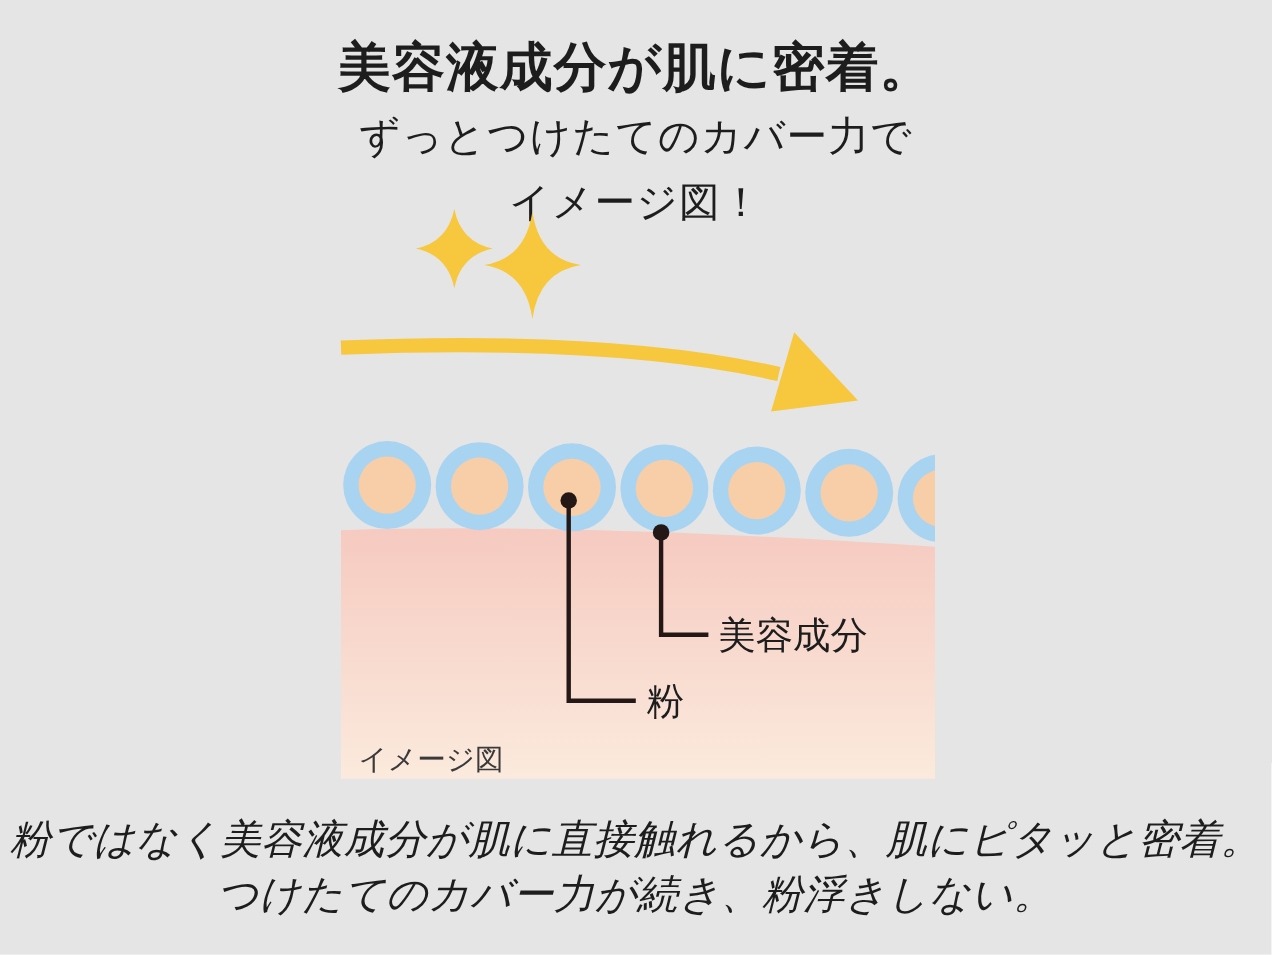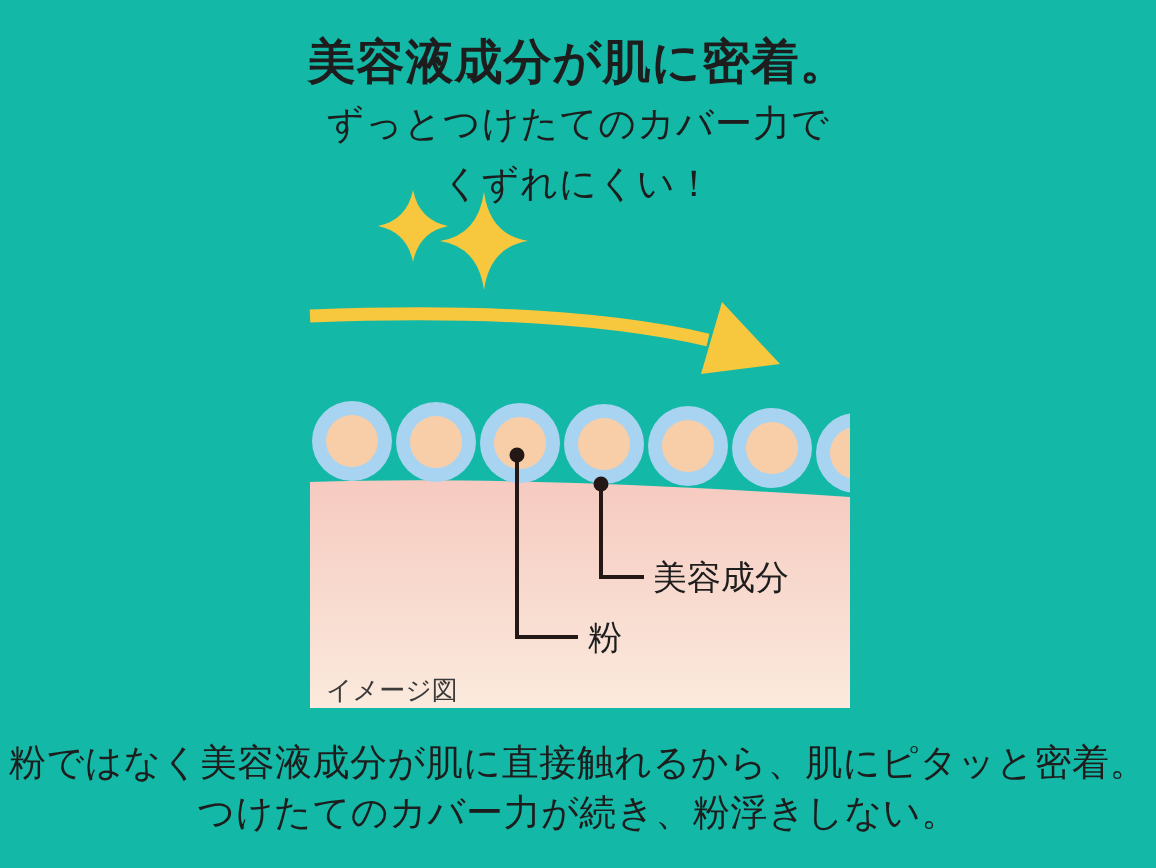--- a/index.html
+++ b/index.html
@@ -1,51 +1,51 @@
 <!DOCTYPE html>
 <html style="--accent-yellow: #F7C73E; --ring-blue: #A8D4F2; --particle-peach: #F8CEA8; --skin-top: #F6CAC0; --skin-bottom: #FBEADD; --line-black: #231815; --text-black: #1D1D1D;"><head>
 <meta charset="utf-8">
 <style>
   :root{
     --accent-yellow:#F7C73E; --ring-blue:#A8D4F2; --particle-peach:#F8CEA8;
     --skin-top:#F6CAC0; --skin-bottom:#FBEADD; --line-black:#231815; --text-black:#1D1D1D;
   }
   html,body{margin:0;padding:0;background:#ffffff;}
-  .page{position:relative;width:1156px;height:868px;background:#14b8a6;overflow:hidden;
+  .page{position:relative;width:1156px;height:868px;background:#e5e5e5;overflow:hidden;
         font-family:"Liberation Sans","DejaVu Sans",sans-serif;color:var(--text-black);}
   .headline{position:absolute;top:36px;left:0;width:100%;text-align:center;}
   .headline h1{margin:0 0 7px 0;font-size:48px;line-height:52px;font-weight:800;letter-spacing:1px;}
   .headline .sub{margin:12px;font-size:37px;line-height:48px;font-weight:500;letter-spacing:1px;}
   .figure-svg{position:absolute;left:0;top:0;width:1156px;height:868px;}
   .spark{fill:var(--accent-yellow);}
   .arrow-shaft{stroke:var(--accent-yellow);stroke-width:13;fill:none;}
   .arrow-head{fill:var(--accent-yellow);}
   .skin{fill:url(#skinGrad);}
   .stop-top{stop-color:var(--skin-top);}
   .stop-bottom{stop-color:var(--skin-bottom);}
   .ring{fill:var(--ring-blue);}
   .core{fill:var(--particle-peach);}
   .leader{stroke:var(--line-black);stroke-width:4;fill:none;}
   .dot{fill:var(--line-black);}
   .svg-label{font-family:"Liberation Sans","DejaVu Sans",sans-serif;font-size:34px;
              font-weight:500;fill:var(--text-black);}
   .svg-caption{font-family:"Liberation Sans","DejaVu Sans",sans-serif;font-size:26px;
                font-weight:400;fill:#3a3a3a;}
-  .footer{position:absolute;top:738px;left:0;width:100%;text-align:center;}
+  .footer{position:absolute;top:738px;left:0;width:100%;text-align:center;font-style:italic;}
   .footer p{margin:0;font-size:37px;line-height:50px;font-weight:500;letter-spacing:0.5px;}
 </style>
 </head>
 <body>
 
 <div class="page">
 
   <div class="headline">
     <h1>美容液成分が肌に密着。</h1>
     <p class="sub">ずっとつけたてのカバー力で</p>
-    <p class="sub">くずれにくい！</p>
+    <p class="sub">イメージ図！</p>
   </div>
 
   <svg class="figure-svg" viewBox="0 0 1156 868" xmlns="http://www.w3.org/2000/svg">
     <defs>
       <linearGradient id="skinGrad" x1="0" y1="0" x2="0" y2="1">
         <stop offset="0" class="stop-top"></stop>
         <stop offset="1" class="stop-bottom"></stop>
       </linearGradient>
       <clipPath id="figClip">
           <rect x="306" y="386" width="544" height="324"></rect>

